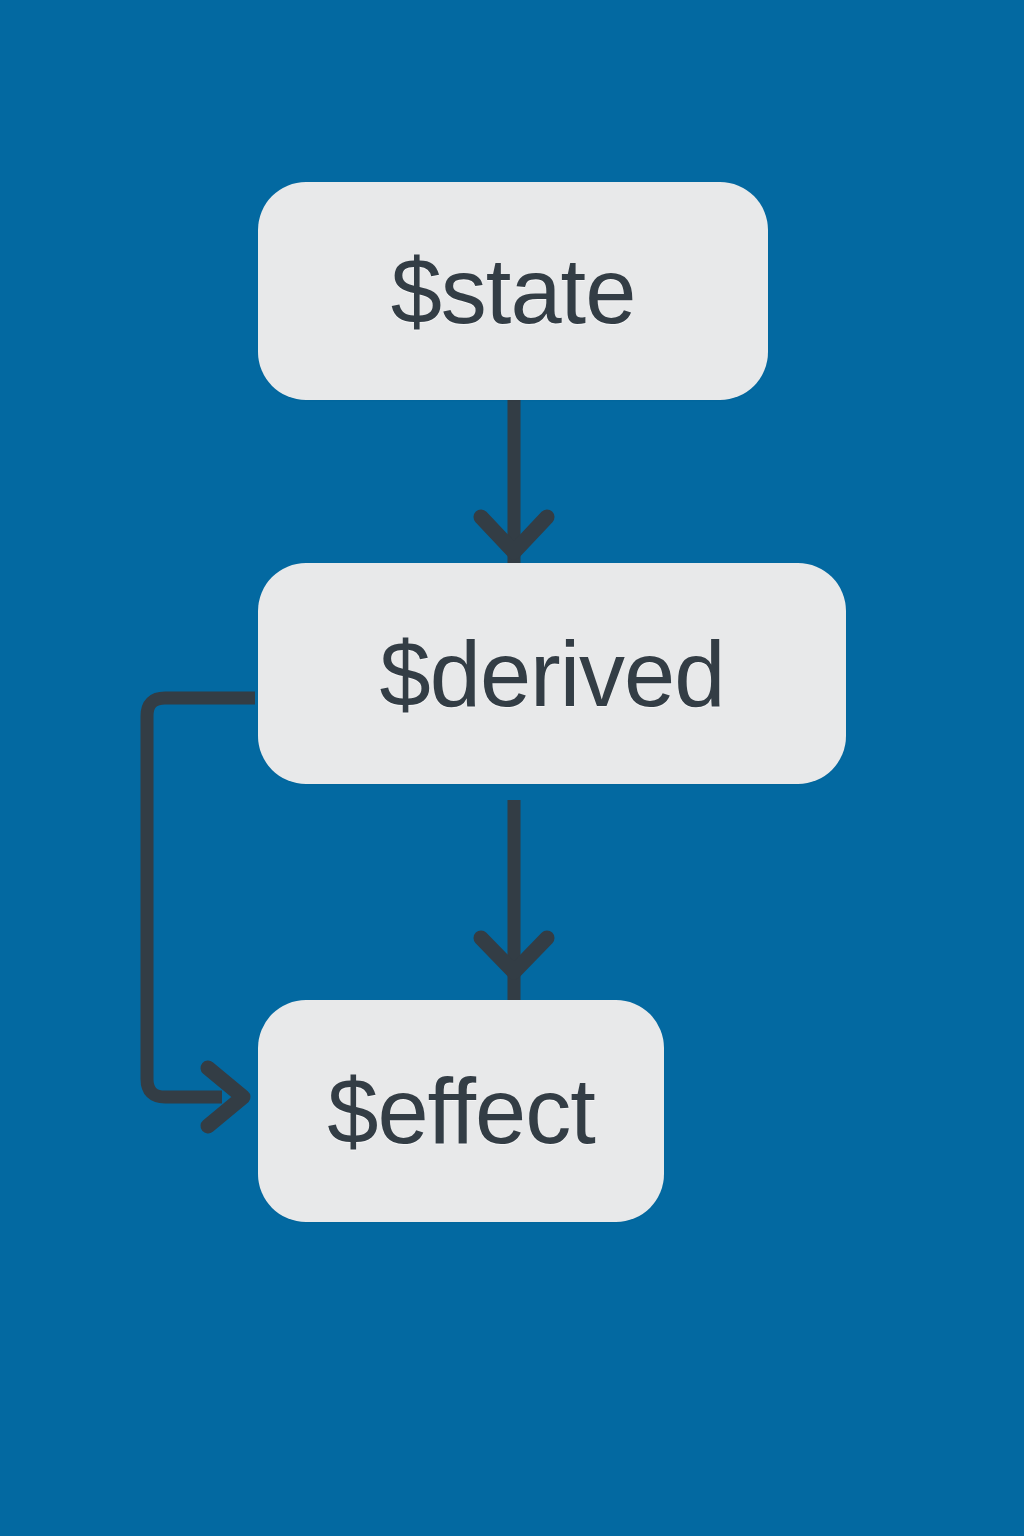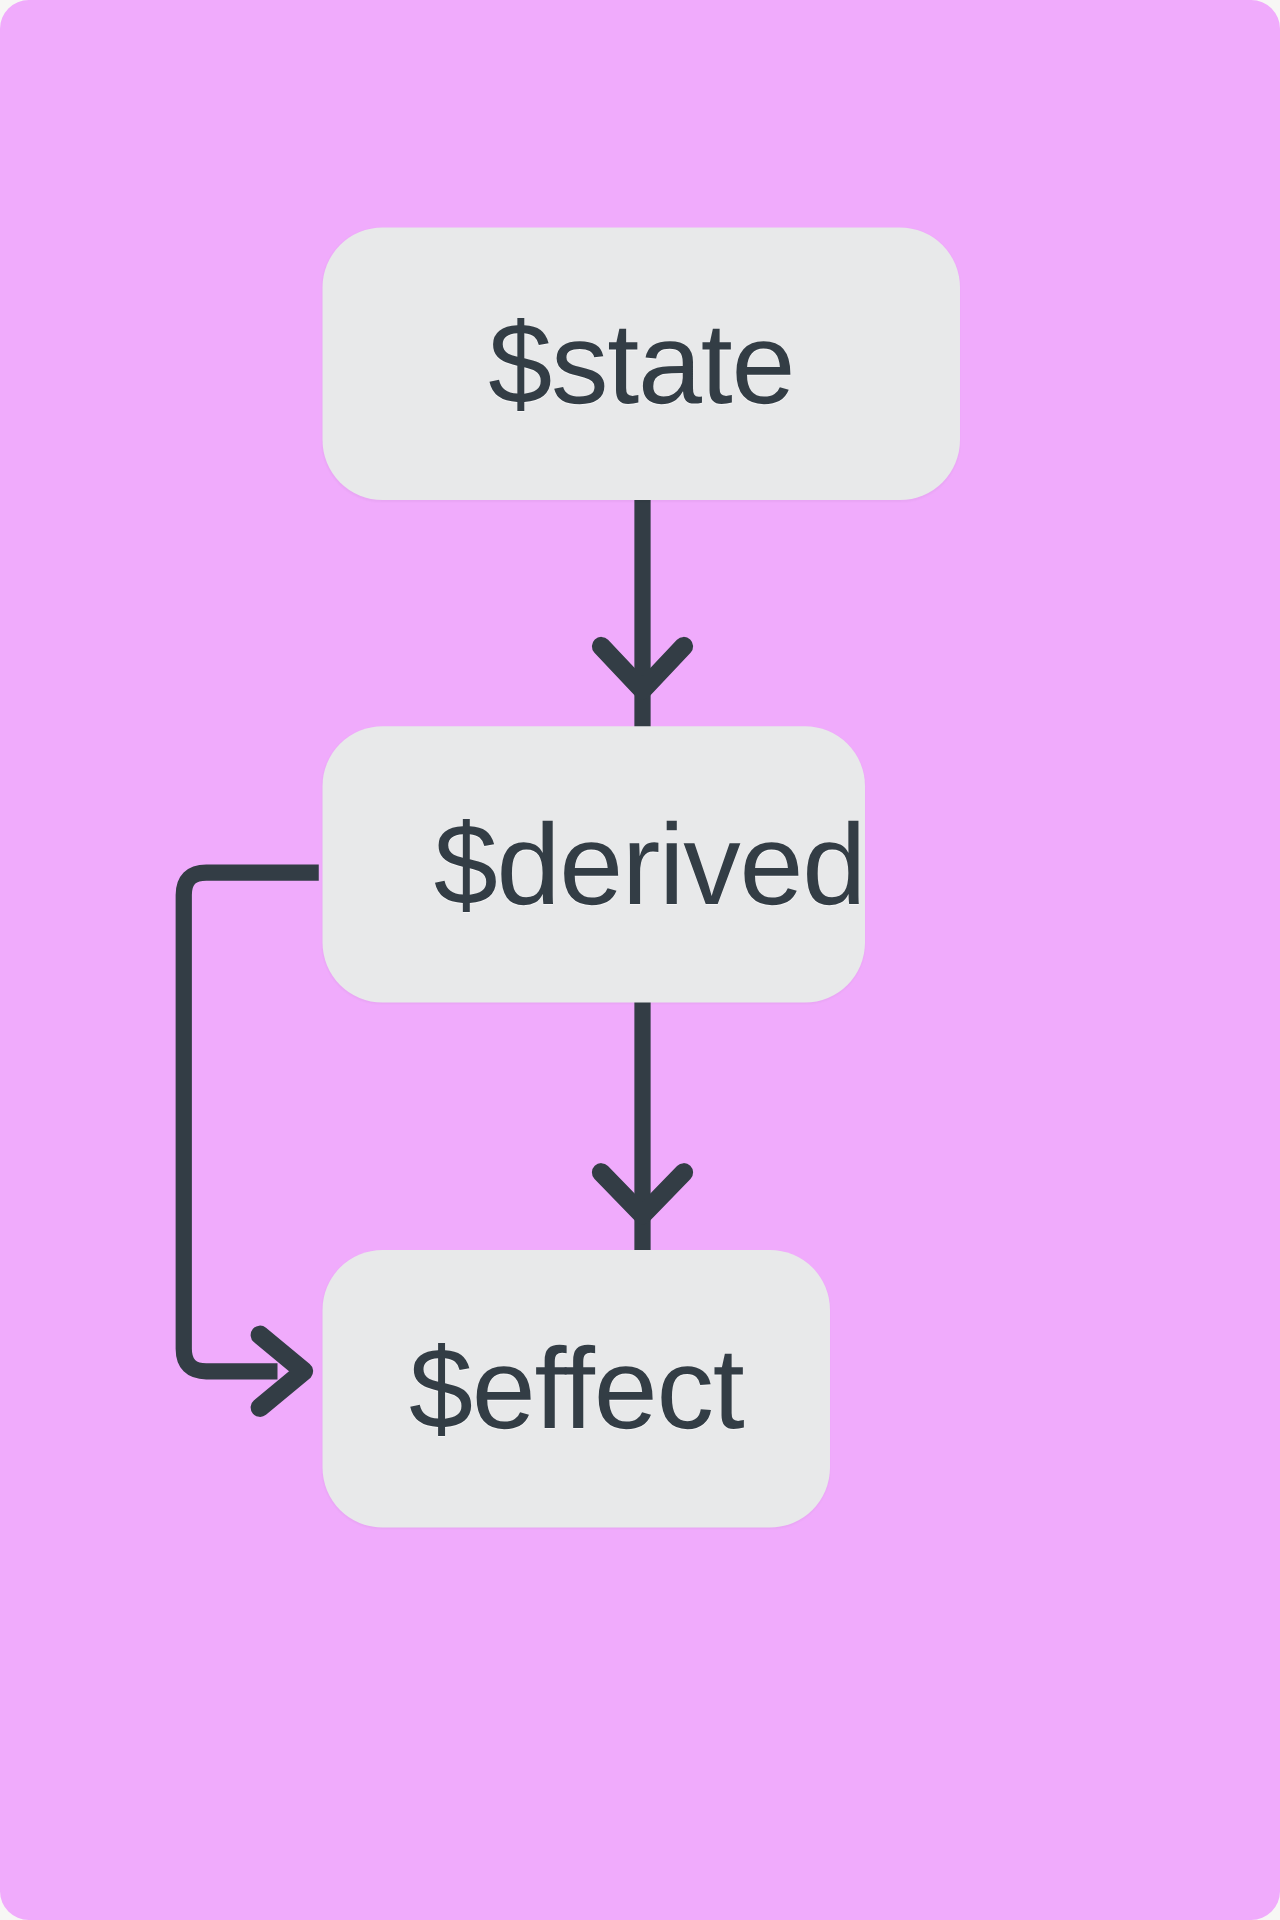--- a/index.html
+++ b/index.html
@@ -10,22 +10,21 @@
     width: 1024px;
     height: 1536px;
     background: #f7f7f5;
     font-family: "Liberation Sans", sans-serif;
     overflow: hidden;
   }
   #diagram-root {
     position: relative;
     width: 1024px;
     height: 1536px;
-    background: #f0abfc;
-    border-radius: 23px;
+    background: #0369a1;
   }
   #edge-layer {
     position: absolute;
     left: 0;
     top: 0;
     width: 1024px;
     height: 1536px;
   }
   .node {
     position: absolute;
@@ -41,21 +40,21 @@
     color: #333d45;
     font-family: "Liberation Sans", sans-serif;
     font-size: 92px;
     font-weight: 400;
     letter-spacing: -1px;
     line-height: 1;
     white-space: nowrap;
     text-shadow: 0 1px 0 rgba(255,255,255,0.55);
   }
   #node-state   { left: 258px; top: 182px;  width: 510px; height: 218px; }
-  #node-derived { left: 258px; top: 581px;  width: 434px; height: 221px; justify-content: flex-end; }
+  #node-derived { left: 258px; top: 563px;  width: 588px; height: 221px; }
   #node-effect  { left: 258px; top: 1000px; width: 406px; height: 222px; }
 </style>
 </head>
 <body>
 
 <div id="diagram-root">
 
   <svg id="edge-layer" viewBox="0 0 1024 1536">
 
     <g>

